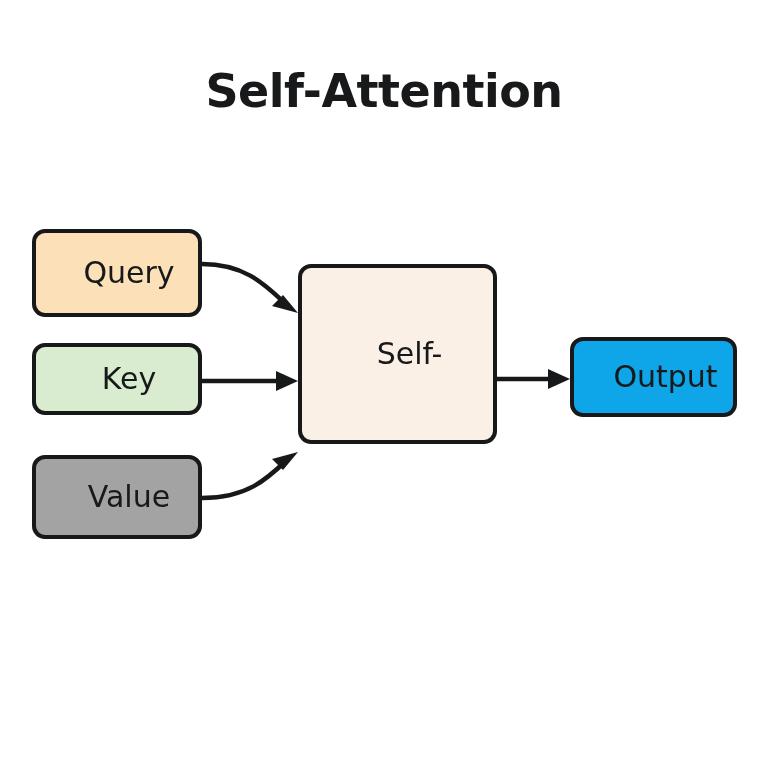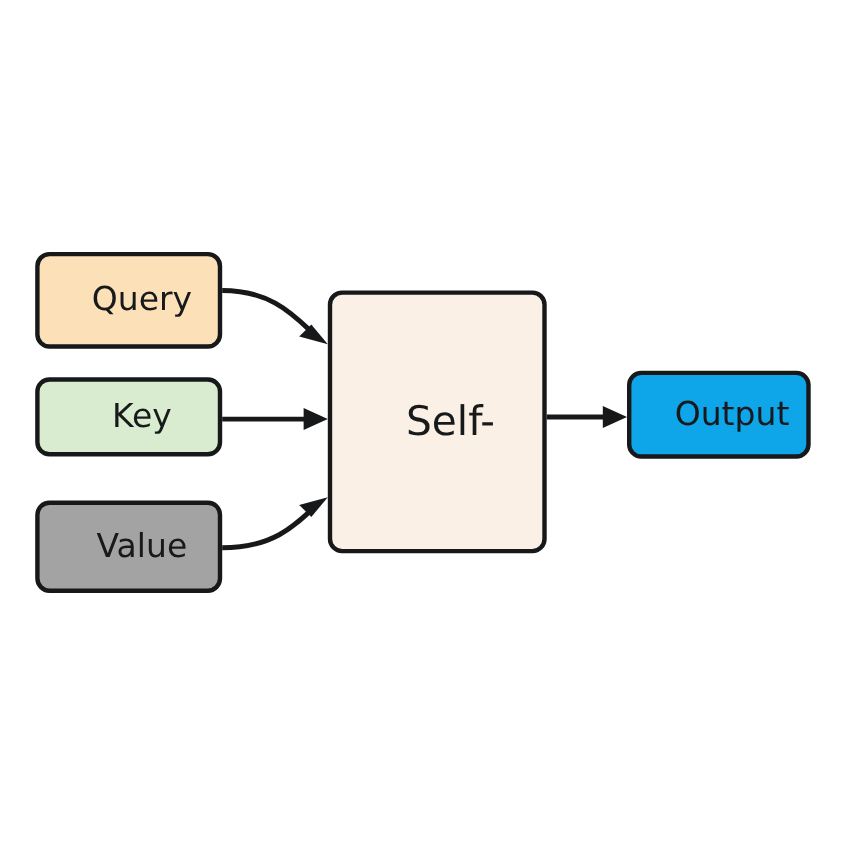--- a/index.html
+++ b/index.html
@@ -59,23 +59,23 @@
     font-size: 30px;
   }
   #node-value {
     left: 32px;  top: 455px;
     width: 170px; height: 84px;
     background: #a3a3a3;
     font-size: 30px;
   }
   #node-self-attention {
     left: 298px; top: 264px;
-    width: 199px; height: 239px;
+    width: 199px; height: 180px;
     background: #faf0e6;
-    font-size: 37px;
+    font-size: 30px;
     flex-direction: column;
   }
   #node-self-attention .sa-line {
     display: block;
   }
   #node-output {
     left: 570px; top: 337px;
     width: 167px; height: 80px;
     background: #0ea5e9;
     font-size: 30px;
@@ -96,20 +96,21 @@
   .edge-head {
     fill: #17181a;
     stroke: none;
   }
 </style>
 </head>
 <body>
 
 <div id="canvas">
 
+  <div id="diagram-title">Self-Attention</div>
 
   <svg id="edge-layer" viewBox="0 0 768 768" width="768" height="768" xmlns="http://www.w3.org/2000/svg">
 
     <g>
       <path class="edge-path" d="M 202 264 C 248 264, 268 288, 288 306"></path>
       <polygon class="edge-head" points="298,313 272,306 283,295"></polygon>
     </g>
 
     <g>
       <path class="edge-path" d="M 202 381 L 283 381"></path>

